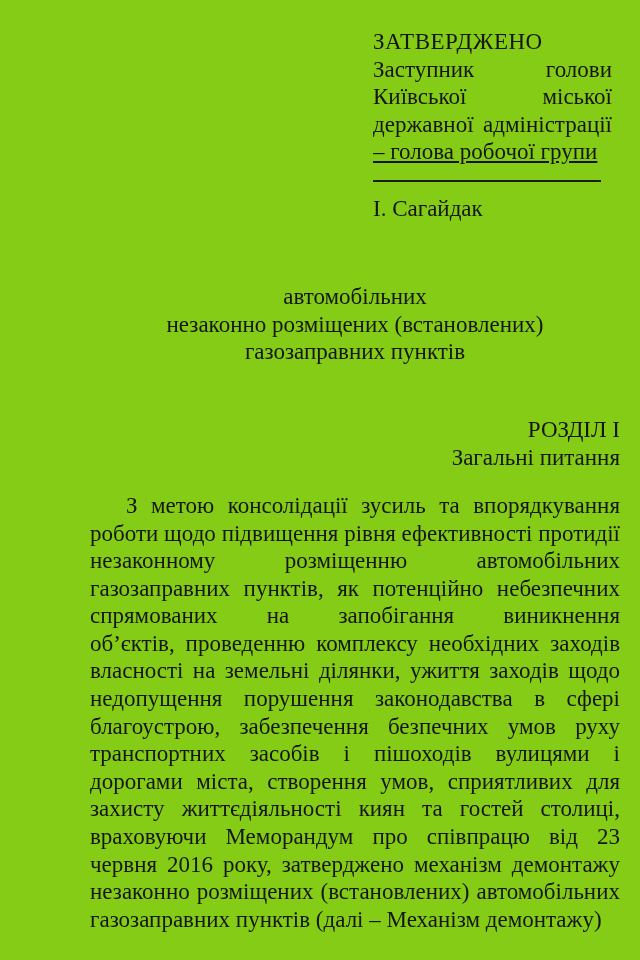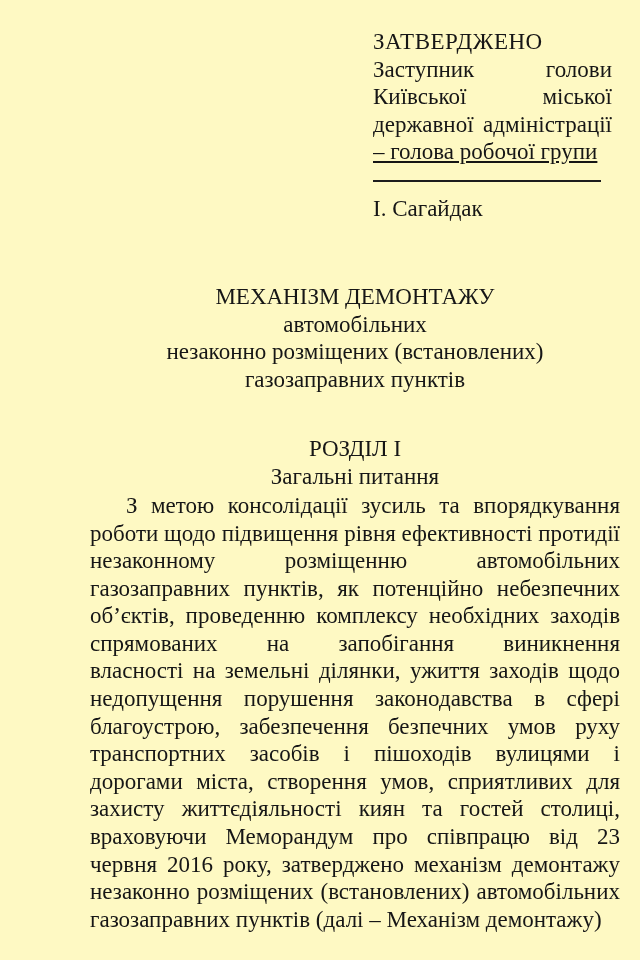--- a/index.html
+++ b/index.html
@@ -4,21 +4,21 @@
 <style>
   html, body {
     margin: 0;
     padding: 0;
     background: #ffffff;
   }
   .page {
     position: relative;
     width: 640px;
     height: 960px;
-    background: #fef9c3;
+    background: #84cc16;
     overflow: hidden;
     font-family: "Liberation Serif", "DejaVu Serif", serif;
     color: #161616;
     font-size: 23px;
     -webkit-font-smoothing: antialiased;
   }
 
   
   .approval {
     position: absolute;
@@ -61,23 +61,23 @@
     top: 283px;
     width: 530px;
     text-align: center;
     line-height: 27.6px;
   }
 
   
   .section-head {
     position: absolute;
     left: 90px;
-    top: 435px;
+    top: 416px;
     width: 530px;
-    text-align: center;
+    text-align: right;
     line-height: 27.6px;
   }
 
   
   .body-text {
     position: absolute;
     left: 90px;
     top: 493px;
     width: 530px;
   }
@@ -104,38 +104,37 @@
     <div class="stamp">ЗАТВЕРДЖЕНО</div>
     <div class="jline">Заступник голови</div>
     <div class="jline">Київської міської</div>
     <div class="jline">державної адміністрації</div>
     <div class="plainline">– голова робочої групи</div>
     <div class="sig-rule"></div>
     <div class="sig-name">І. Сагайдак</div>
   </div>
 
   <div class="doc-title">
-    <div>МЕХАНІЗМ ДЕМОНТАЖУ</div>
     <div>автомобільних</div>
     <div>незаконно розміщених (встановлених)</div>
     <div>газозаправних пунктів</div>
   </div>
 
   <div class="section-head">
     <div>РОЗДІЛ І</div>
     <div>Загальні питання</div>
   </div>
 
   <div class="body-text">
     <div class="line first">З метою консолідації зусиль та впорядкування</div>
     <div class="line">роботи щодо підвищення рівня ефективності протидії</div>
     <div class="line">незаконному розміщенню автомобільних</div>
     <div class="line">газозаправних пунктів, як потенційно небезпечних</div>
+    <div class="line">спрямованих на запобігання виникнення</div>
     <div class="line">об’єктів, проведенню комплексу необхідних заходів</div>
-    <div class="line">спрямованих на запобігання виникнення</div>
     <div class="line">власності на земельні ділянки, ужиття заходів щодо</div>
     <div class="line">недопущення порушення законодавства в сфері</div>
     <div class="line">благоустрою, забезпечення безпечних умов руху</div>
     <div class="line">транспортних засобів і пішоходів вулицями і</div>
     <div class="line">дорогами міста, створення умов, сприятливих для</div>
     <div class="line">захисту життєдіяльності киян та гостей столиці,</div>
     <div class="line">враховуючи Меморандум про співпрацю від 23</div>
     <div class="line">червня 2016 року, затверджено механізм демонтажу</div>
     <div class="line">незаконно розміщених (встановлених) автомобільних</div>
     <div class="line last">газозаправних пунктів (далі – Механізм демонтажу)</div>

